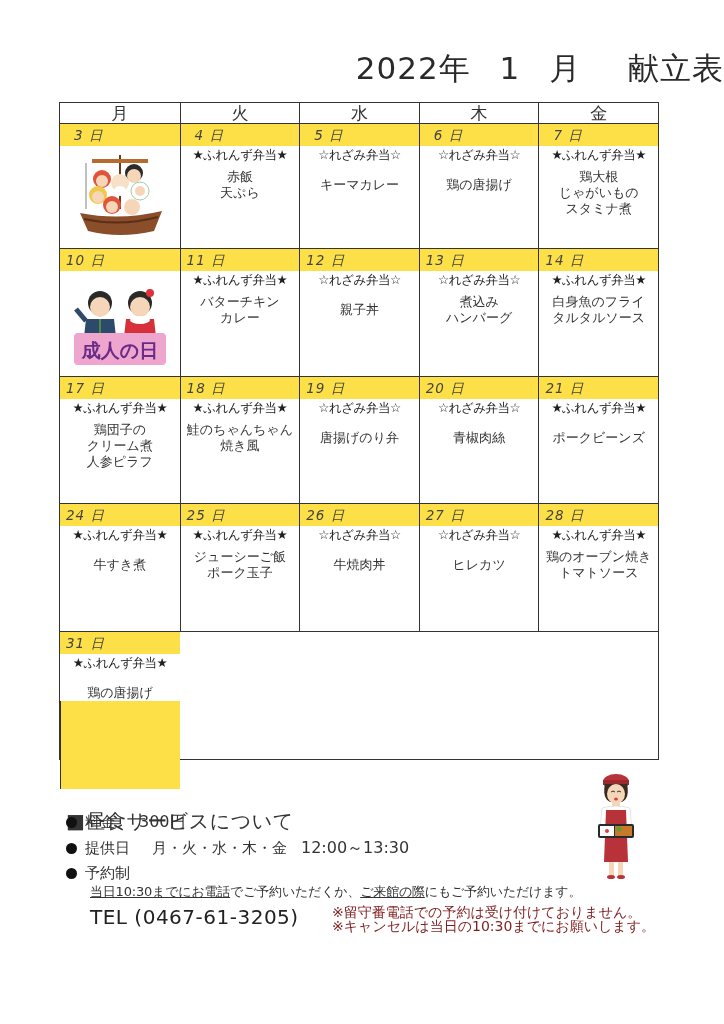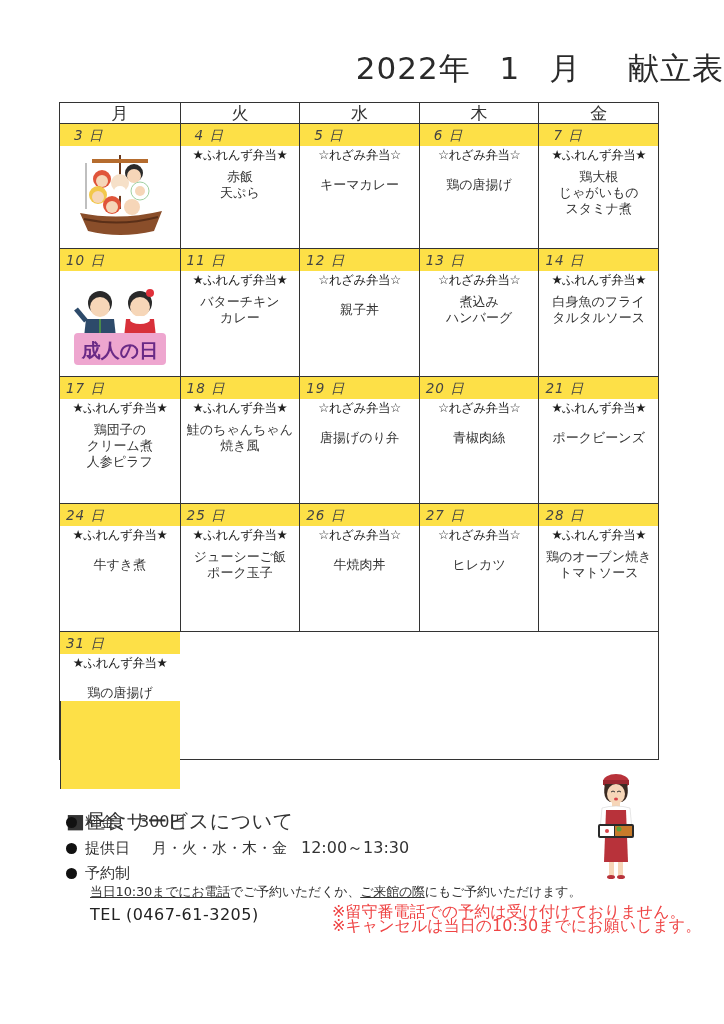--- a/index.html
+++ b/index.html
@@ -52,22 +52,22 @@
   .info-title { font-size: 20px; color: #333; letter-spacing: 0.5px; }
   .bullet-row { position: absolute; left: 66px; font-size: 15px; color: #333; white-space: nowrap; }
   .bullet-row .dot { display:inline-block; width: 11px; height: 11px; border-radius: 50%; background: #111; margin-right: 8px; vertical-align: -1px; }
   .bullet-row .lbl { display:inline-block; }
   .bullet-row .val { display:inline-block; margin-left: 24px; font-size: 16px; }
   .bullet-row .days { display:inline-block; margin-left: 22px; font-size: 15px; }
   .bullet-row .time { display:inline-block; margin-left: 14px; font-size: 16px; }
 
   .reserve-text { position: absolute; left: 90px; top: 883px; font-size: 13px; color: #333; white-space: nowrap; letter-spacing: -0.2px; }
   .reserve-text .u { text-decoration: underline; }
-  .tel { position: absolute; left: 90px; top: 905px; font-size: 16px; color: #222; letter-spacing: 0.5px; white-space: nowrap; }
-  .notes { position: absolute; left: 332px; top: 905px; font-size: 16px; color: #ef4444; line-height: 14px; white-space: nowrap; }
+  .tel { position: absolute; left: 90px; top: 905px; font-size: 20px; color: #222; letter-spacing: 0.5px; white-space: nowrap; }
+  .notes { position: absolute; left: 332px; top: 905px; font-size: 14px; color: #7f1d1d; line-height: 14px; white-space: nowrap; }
 
   .waitress { position: absolute; left: 588px; top: 770px; width: 56px; height: 112px; }
 </style>
 </head>
 <body>
 
 <div class="title">
   <span>2022年</span><span class="gap"></span>
   <span>1</span><span class="gap"></span>
   <span>月</span><span class="gap"></span><span class="gap"></span>

